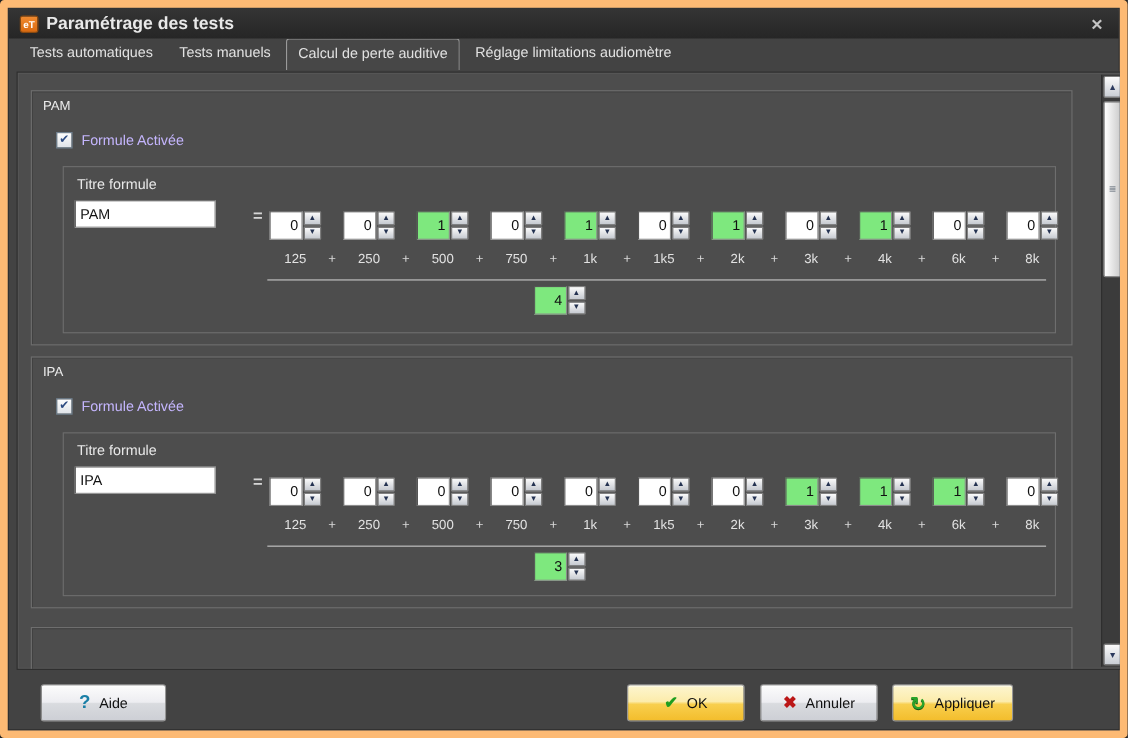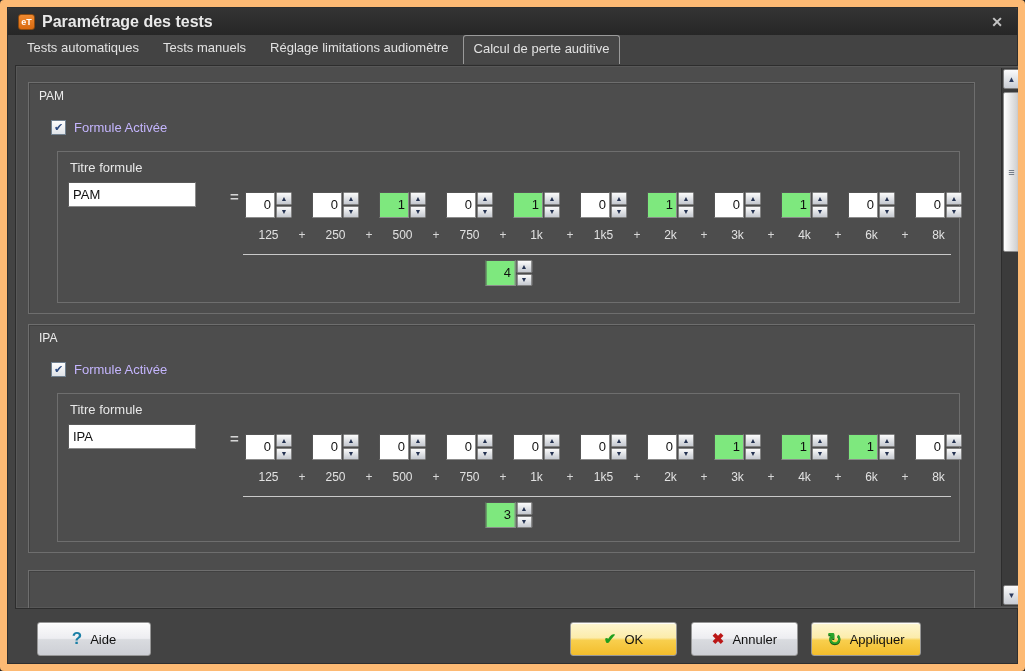--- a/index.html
+++ b/index.html
@@ -110,22 +110,22 @@
 
   <div class="titlebar">
     <div class="app-icon">eT</div>
     <div class="title-text">Paramétrage des tests</div>
     <div class="close-x">✕</div>
   </div>
 
   <div class="tabbar">
     <div class="tab">Tests automatiques</div>
     <div class="tab">Tests manuels</div>
+    <div class="tab active">Calcul de perte auditive</div>
     <div class="tab">Réglage limitations audiomètre</div>
-    <div class="tab active">Calcul de perte auditive</div>
   </div>
 
   <div class="panel">
 
     <div class="group g0">
       <div class="group-name">PAM</div>
       <div class="chk-row">
         <span class="checkbox">
           <span class="check">✔</span>
         </span>

